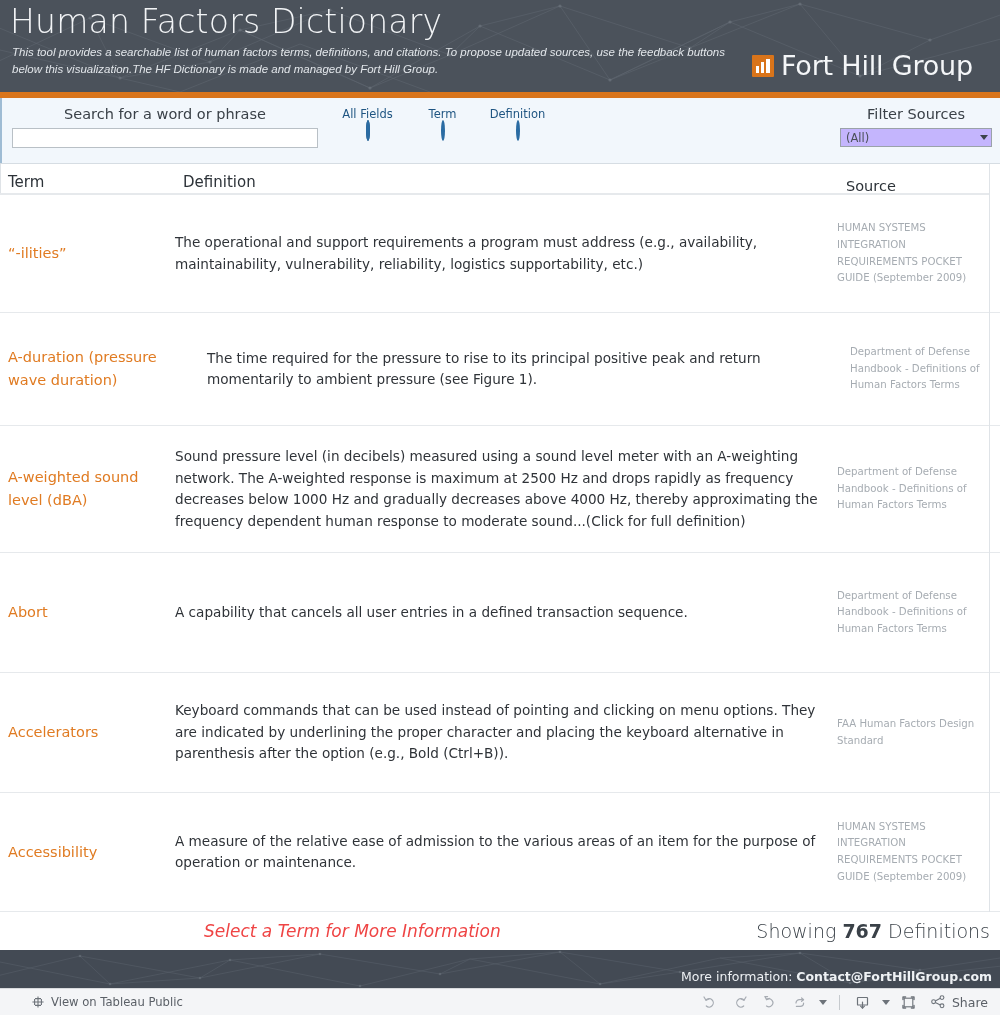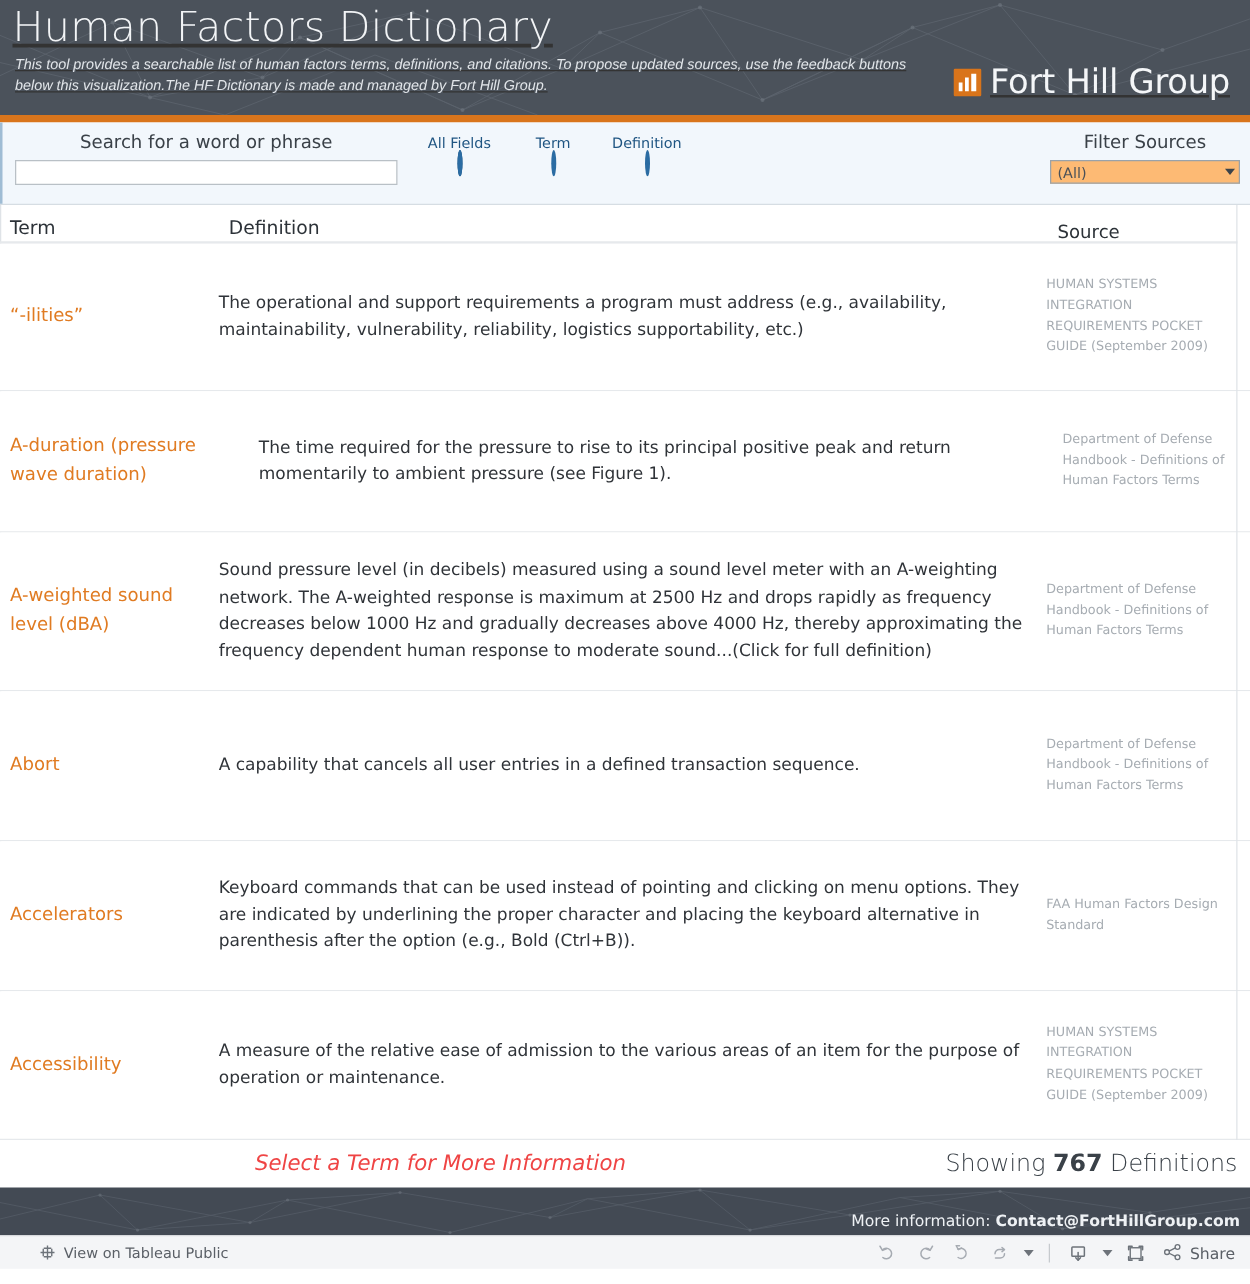--- a/index.html
+++ b/index.html
@@ -25,26 +25,25 @@
   }
   .banner-net {
     position: absolute;
     inset: 0;
     opacity: 0.30;
   }
   .banner-inner {
     position: relative;
     z-index: 2;
     height: 100%;
-    padding: 0 14px 0 10px;
+    padding: 0 1px 0 10px;
     box-sizing: border-box;
     display: flex;
     align-items: flex-start;
-    justify-content: space-between;
-    text-decoration: underline;
+    justify-content: flex-start;
   }
   .banner-left {
     padding-top: 2px;
   }
   .app-title {
     font-family: "DejaVu Sans", sans-serif;
     font-size: 33px;
     font-weight: 300;
     color: #f2f4f6;
     letter-spacing: 0.2px;
@@ -187,21 +186,21 @@
     line-height: 20px;
     text-align: center;
     font-weight: 400;
   }
   .filter-select {
     margin-top: 4px;
     width: 152px;
     height: 19px;
     box-sizing: border-box;
     border: 1px solid #9aa2a9;
-    background: #fdba74;
+    background: #c4b5fd;
     display: flex;
     align-items: center;
     justify-content: space-between;
     padding: 0 3px 0 5px;
     font-size: 11.5px;
     color: #4a5058;
     font-family: "DejaVu Sans", sans-serif;
   }
   .caret {
     width: 0; height: 0;

